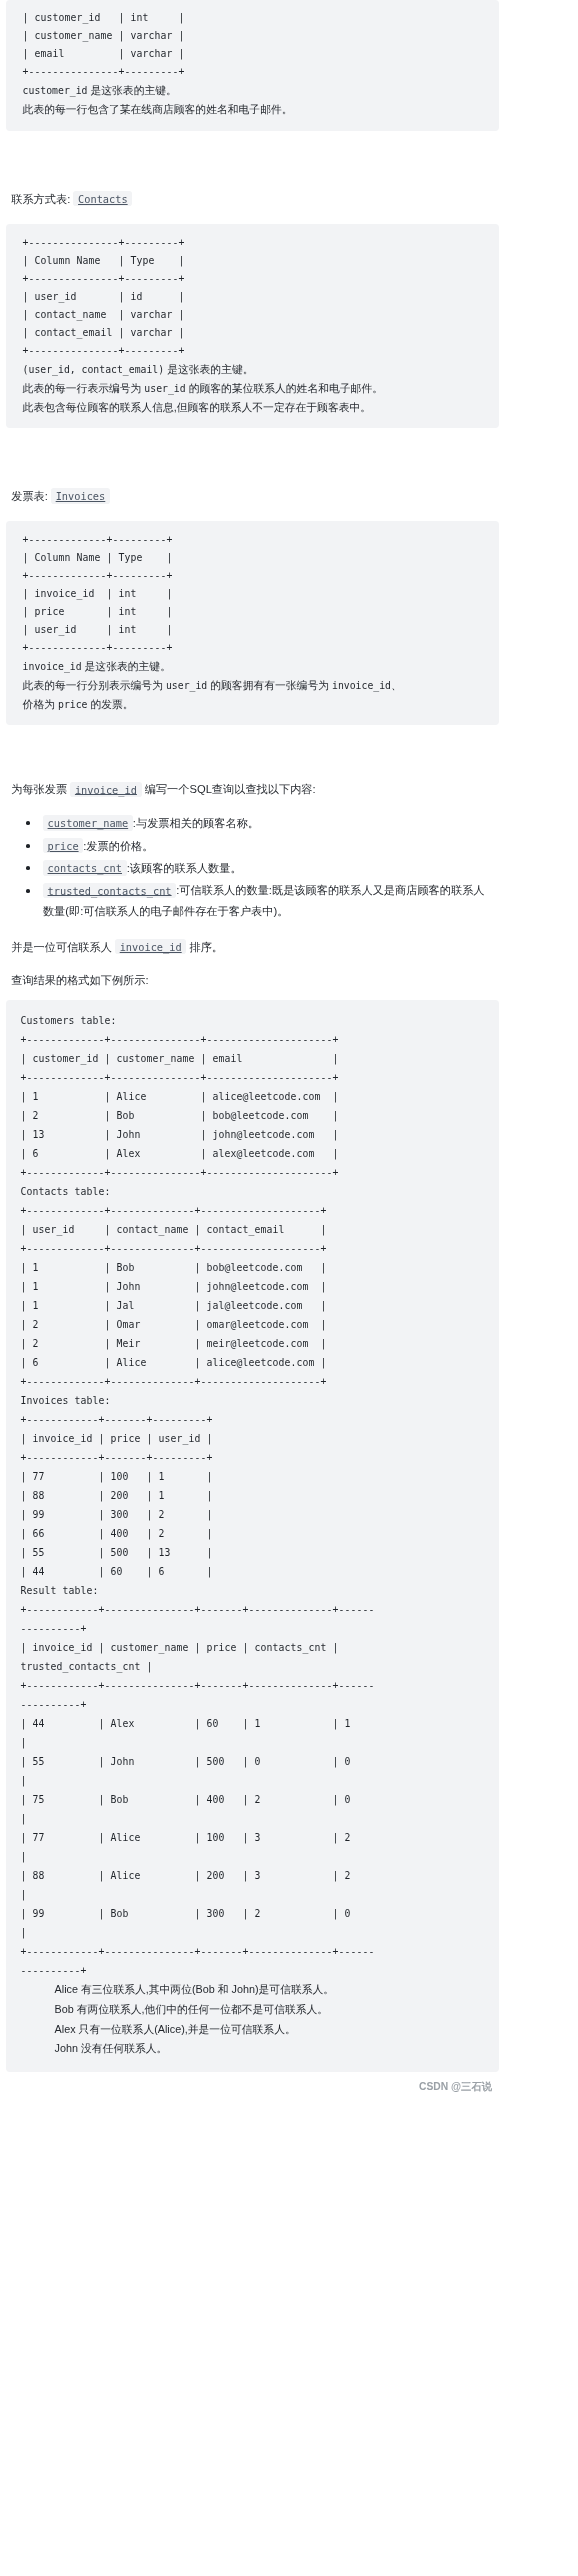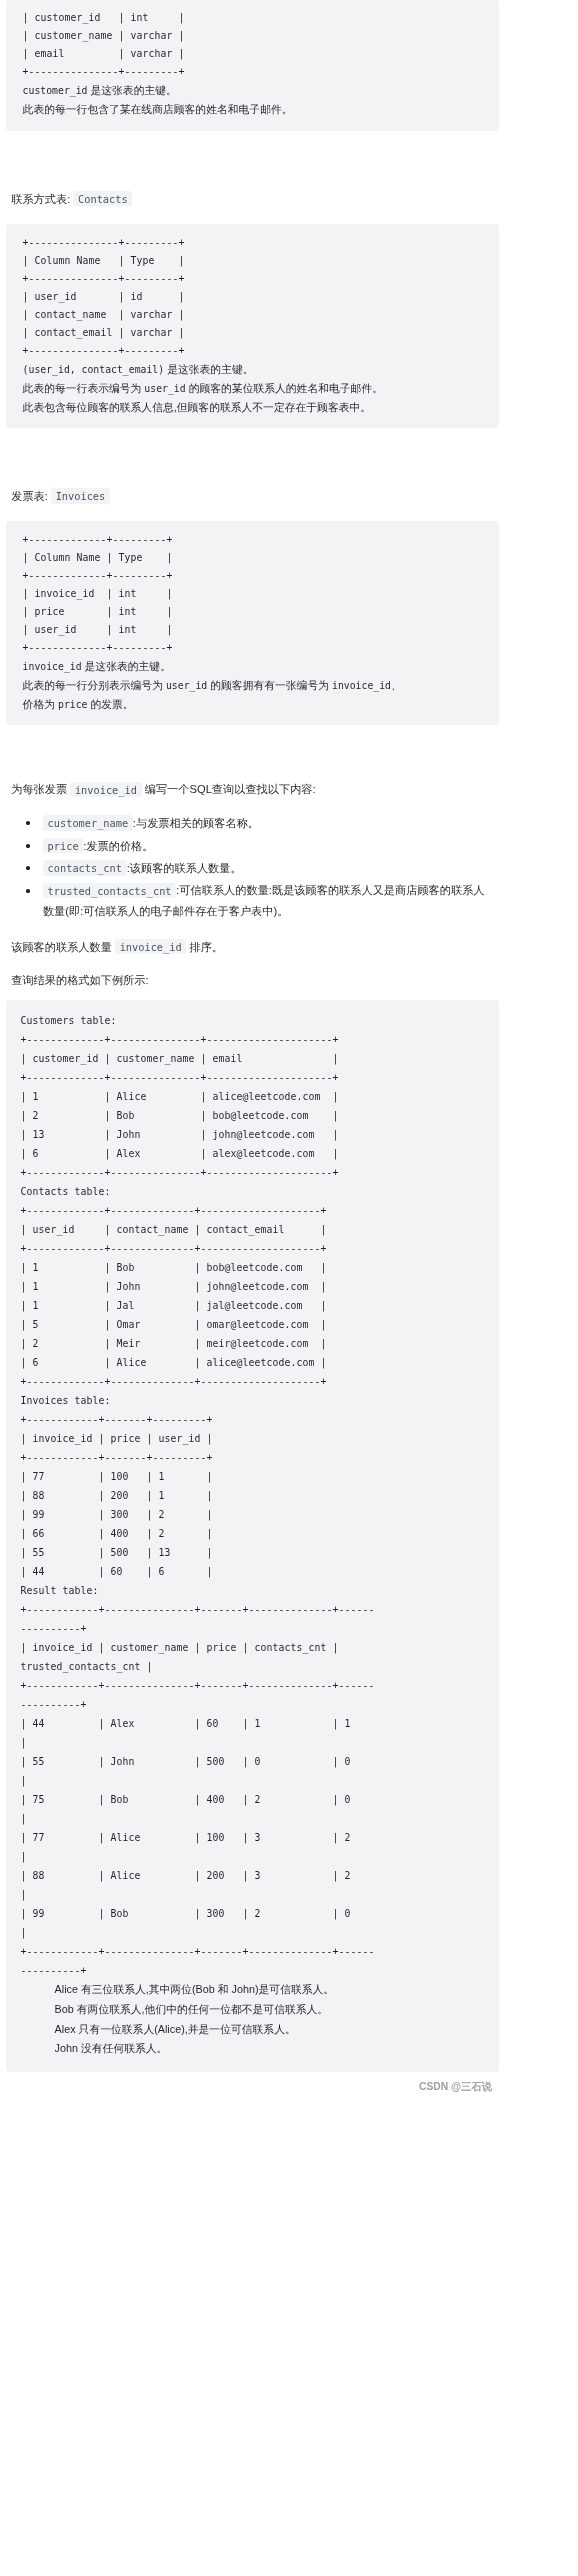--- a/index.html
+++ b/index.html
@@ -67,20 +67,21 @@
     padding: 0 11.2px;
   }
   code.inline {
     font-family: "DejaVu Sans Mono", "Liberation Mono", monospace;
     font-size: 10.3px;
     background: #f2f3f5;
     border-radius: 2.8px;
     padding: 1.9px 4.7px;
     color: #4b5563;
     white-space: nowrap;
+    text-decoration: underline;
   }
 
   ul.bullets {
     margin: 0;
     padding: 0 11.2px 0 41px;
     list-style: none;
   }
   ul.bullets li {
     position: relative;
     font-size: 11.2px;
@@ -195,21 +196,21 @@
 
   <ul class="bullets">
     <li><code class="inline">customer_name</code><span>:与发票相关的顾客名称。</span></li>
     <li><code class="inline">price</code><span>:发票的价格。</span></li>
     <li><code class="inline">contacts_cnt</code><span>:该顾客的联系人数量。</span></li>
     <li><code class="inline">trusted_contacts_cnt</code><span>:可信联系人的数量:既是该顾客的联系人又是商店顾客的联系人数量(即:可信联系人的电子邮件存在于客户表中)。</span></li>
   </ul>
 
   <div class="sp-14"></div>
 
-  <p class="para"><span>该顾客的联系人数量 </span><code class="inline">invoice_id</code><span> 排序。</span></p>
+  <p class="para"><span>并是一位可信联系人 </span><code class="inline">invoice_id</code><span> 排序。</span></p>
 
   <div class="sp-14"></div>
 
   <p class="para">查询结果的格式如下例所示:</p>
 
   <div class="sp-10"></div>
 
   <div class="example">
     <div class="code-line">Customers table:</div>
     <div class="code-line">+-------------+---------------+---------------------+</div>
@@ -221,21 +222,21 @@
     <div class="code-line">| 6           | Alex          | alex@leetcode.com   |</div>
     <div class="code-line">+-------------+---------------+---------------------+</div>
 
     <div class="code-line">Contacts table:</div>
     <div class="code-line">+-------------+--------------+--------------------+</div>
     <div class="code-line">| user_id     | contact_name | contact_email      |</div>
     <div class="code-line">+-------------+--------------+--------------------+</div>
     <div class="code-line">| 1           | Bob          | bob@leetcode.com   |</div>
     <div class="code-line">| 1           | John         | john@leetcode.com  |</div>
     <div class="code-line">| 1           | Jal          | jal@leetcode.com   |</div>
-    <div class="code-line">| 5           | Omar         | omar@leetcode.com  |</div>
+    <div class="code-line">| 2           | Omar         | omar@leetcode.com  |</div>
     <div class="code-line">| 2           | Meir         | meir@leetcode.com  |</div>
     <div class="code-line">| 6           | Alice        | alice@leetcode.com |</div>
     <div class="code-line">+-------------+--------------+--------------------+</div>
 
     <div class="code-line">Invoices table:</div>
     <div class="code-line">+------------+-------+---------+</div>
     <div class="code-line">| invoice_id | price | user_id |</div>
     <div class="code-line">+------------+-------+---------+</div>
     <div class="code-line">| 77         | 100   | 1       |</div>
     <div class="code-line">| 88         | 200   | 1       |</div>

